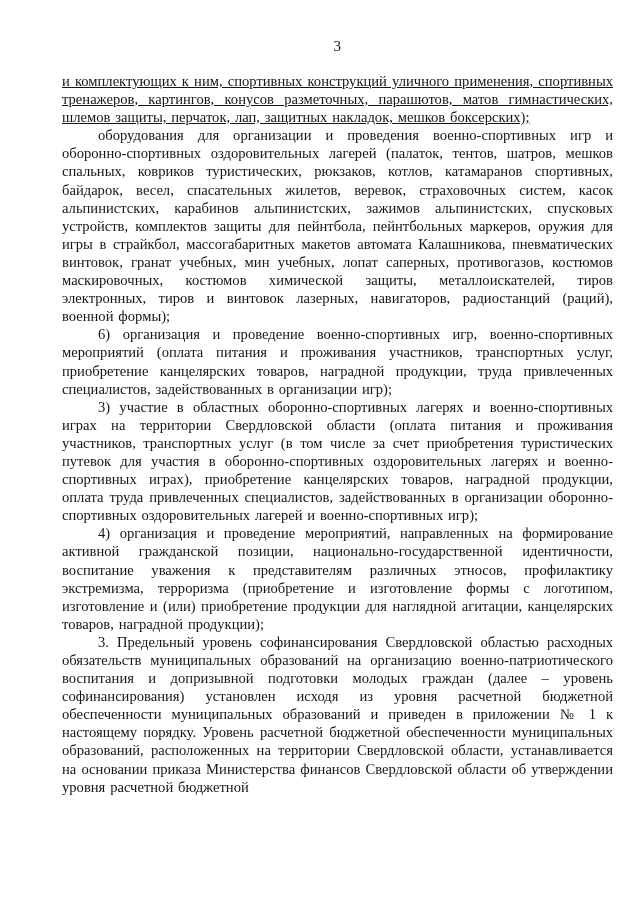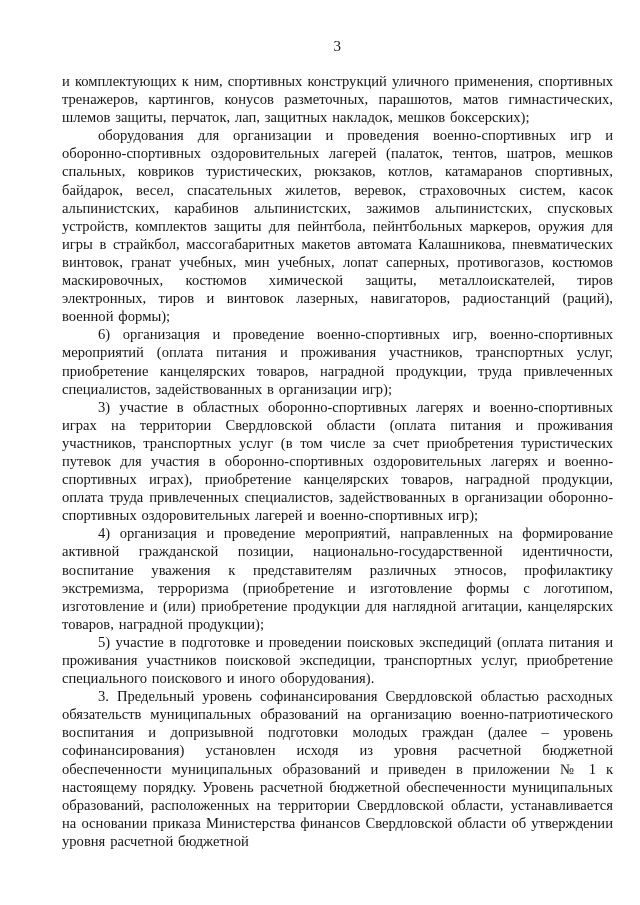--- a/index.html
+++ b/index.html
@@ -37,32 +37,32 @@
     word-spacing: 1.2px;
   }
   .body-text p {
     margin: 0;
     padding: 0;
     text-indent: 36px;
     hyphens: none;
   }
   .body-text p.continuation {
     text-indent: 0;
+    text-decoration: underline;
   }
 </style>
 </head>
 <body>
 
 <div class="page">
 
   <div class="page-number">3</div>
 
   <div class="body-text">
     <p class="continuation">и комплектующих к ним, спортивных конструкций уличного применения, спортивных тренажеров, картингов, конусов разметочных, парашютов, матов гимнастических, шлемов защиты, перчаток, лап, защитных накладок, мешков боксерских);</p>
     <p>оборудования для организации и проведения военно-спортивных игр и оборонно-спортивных оздоровительных лагерей (палаток, тентов, шатров, мешков спальных, ковриков туристических, рюкзаков, котлов, катамаранов спортивных, байдарок, весел, спасательных жилетов, веревок, страховочных систем, касок альпинистских, карабинов альпинистских, зажимов альпинистских, спусковых устройств, комплектов защиты для пейнтбола, пейнтбольных маркеров, оружия для игры в страйкбол, массогабаритных макетов автомата Калашникова, пневматических винтовок, гранат учебных, мин учебных, лопат саперных, противогазов, костюмов маскировочных, костюмов химической защиты, металлоискателей, тиров электронных, тиров и винтовок лазерных, навигаторов, радиостанций (раций), военной формы);</p>
     <p>6) организация и проведение военно-спортивных игр, военно-спортивных мероприятий (оплата питания и проживания участников, транспортных услуг, приобретение канцелярских товаров, наградной продукции, труда привлеченных специалистов, задействованных в организации игр);</p>
     <p>3) участие в областных оборонно-спортивных лагерях и военно-спортивных играх на территории Свердловской области (оплата питания и проживания участников, транспортных услуг (в том числе за счет приобретения туристических путевок для участия в оборонно-спортивных оздоровительных лагерях и военно-спортивных играх), приобретение канцелярских товаров, наградной продукции, оплата труда привлеченных специалистов, задействованных в организации оборонно-спортивных оздоровительных лагерей и военно-спортивных игр);</p>
     <p>4) организация и проведение мероприятий, направленных на формирование активной гражданской позиции, национально-государственной идентичности, воспитание уважения к представителям различных этносов, профилактику экстремизма, терроризма (приобретение и изготовление формы с логотипом, изготовление и (или) приобретение продукции для наглядной агитации, канцелярских товаров, наградной продукции);</p>
-    <p>5) участие в подготовке и проведении поисковых экспедиций (оплата питания и проживания участников поисковой экспедиции, транспортных услуг, приобретение специального поискового и иного оборудования).</p>
     <p>3. Предельный уровень софинансирования Свердловской областью расходных обязательств муниципальных образований на организацию военно-патриотического воспитания и допризывной подготовки молодых граждан (далее – уровень софинансирования) установлен исходя из уровня расчетной бюджетной обеспеченности муниципальных образований и приведен в приложении № 1 к настоящему порядку. Уровень расчетной бюджетной обеспеченности муниципальных образований, расположенных на территории Свердловской области, устанавливается на основании приказа Министерства финансов Свердловской области об утверждении уровня расчетной бюджетной</p>
   </div>
 
 </div>
 
 </body></html>

